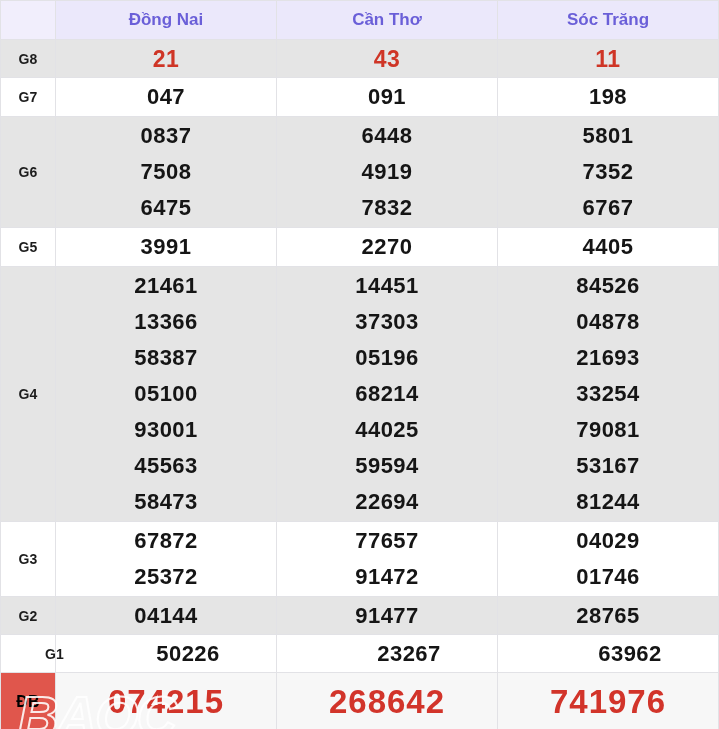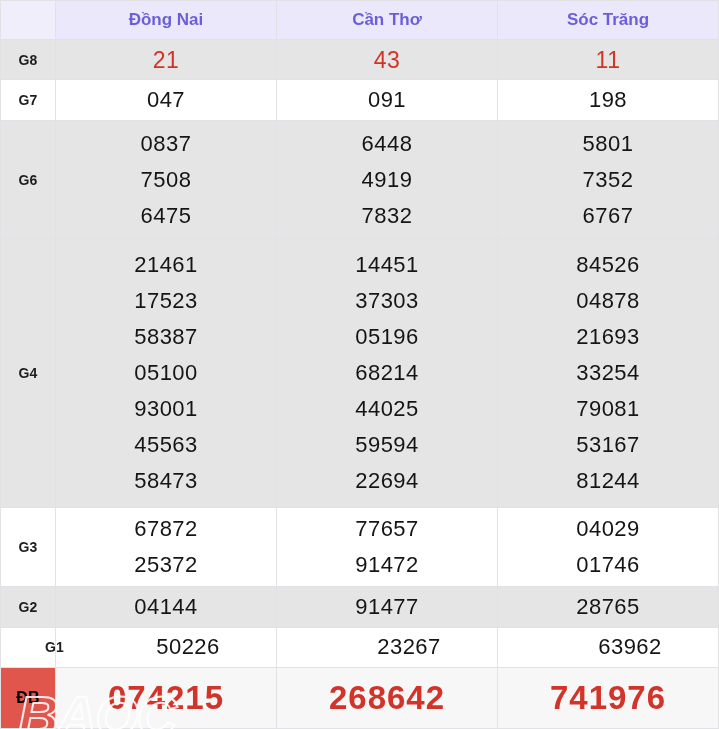--- a/index.html
+++ b/index.html
@@ -52,21 +52,21 @@
 
   td.label {
     font-size: 14px;
     font-weight: bold;
     color: #1c1c1c;
     letter-spacing: .2px;
   }
 
   td.nums {
     font-size: 22px;
-    font-weight: normal;
+    font-weight: bold;
     color: #151515;
     line-height: 36px;
     letter-spacing: .5px;
   }
   td.nums .n { display: block; }
 
   
   tr.g8 td.nums {
     color: #cf3526;
     font-size: 23px;
@@ -188,26 +188,38 @@
         <span class="n">4919</span>
         <span class="n">7832</span>
       </td>
       <td class="nums">
         <span class="n">5801</span>
         <span class="n">7352</span>
         <span class="n">6767</span>
       </td>
     </tr>
 
+    <tr class="g5 row-even">
+      <td class="label">G5</td>
+      <td class="nums">
+            <span class="n">3991</span>
+          </td>
+      <td class="nums">
+            <span class="n">2270</span>
+          </td>
+      <td class="nums">
+            <span class="n">4405</span>
+          </td>
+    </tr>
 
     <tr class="g4 row-odd">
       <td class="label">G4</td>
       <td class="nums">
         <span class="n">21461</span>
-        <span class="n">17523</span>
+        <span class="n">13366</span>
         <span class="n">58387</span>
         <span class="n">05100</span>
         <span class="n">93001</span>
         <span class="n">45563</span>
         <span class="n">58473</span>
       </td>
       <td class="nums">
         <span class="n">14451</span>
         <span class="n">37303</span>
         <span class="n">05196</span>

